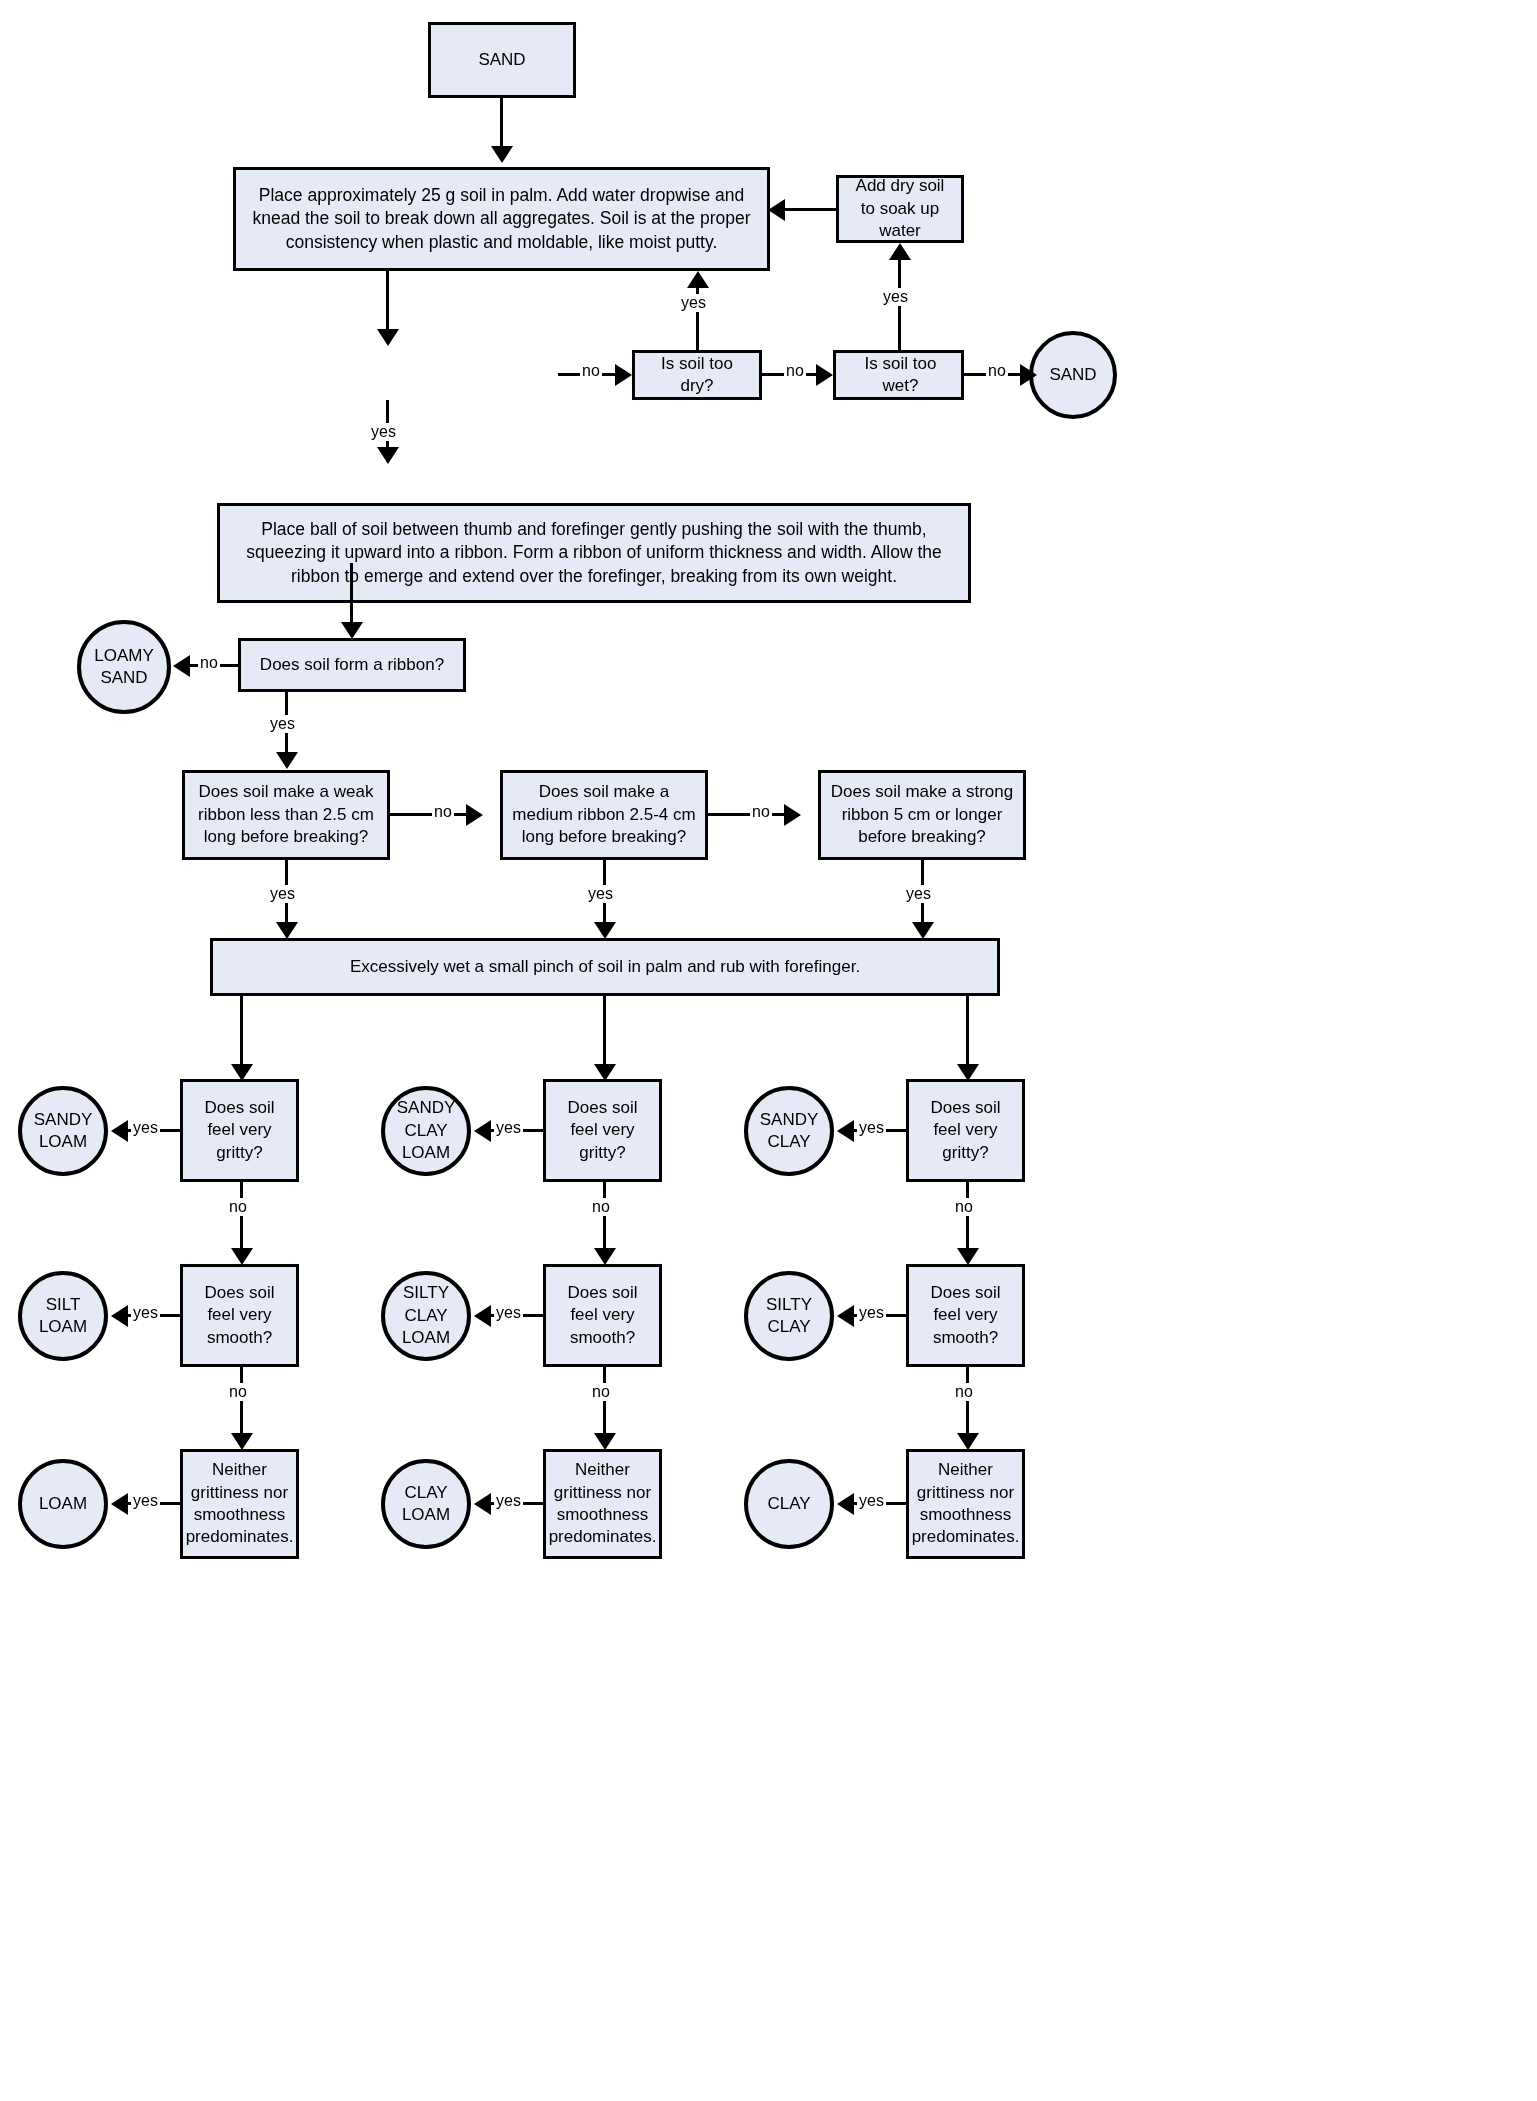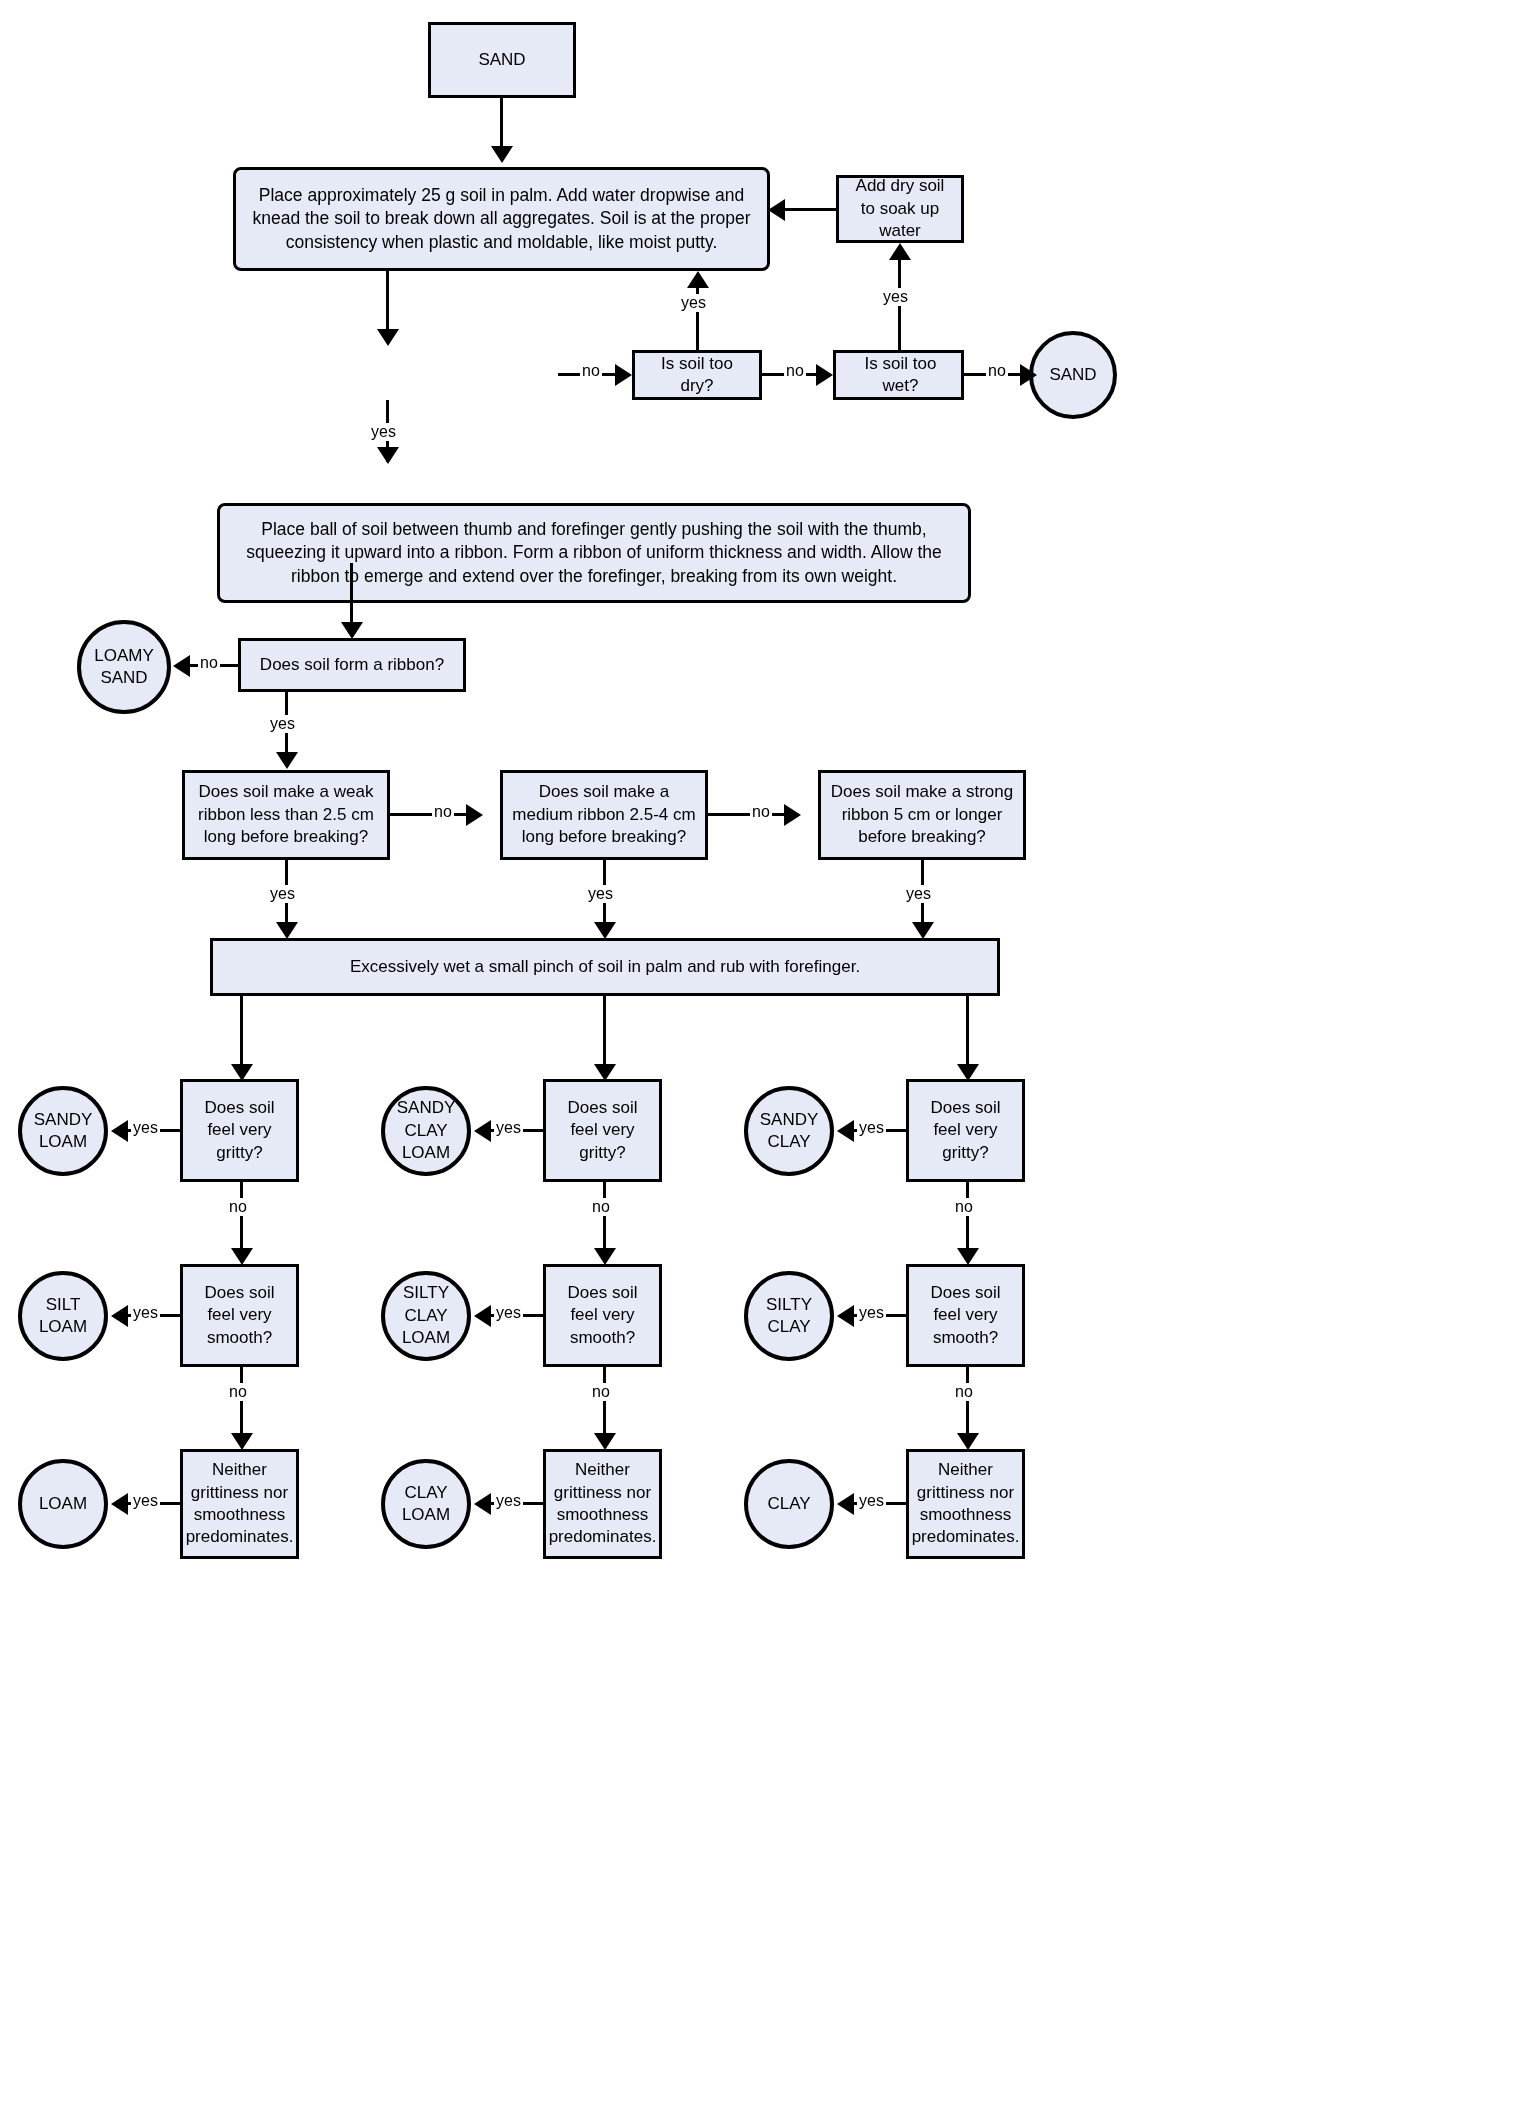--- a/index.html
+++ b/index.html
@@ -3,21 +3,21 @@
 <meta charset="utf-8">
 <style>
   html,body{margin:0;padding:0;background:#ffffff;}
   body{font-family:"Liberation Sans","DejaVu Sans",sans-serif;}
   #canvas{position:relative;width:1537px;height:2101px;background:#ffffff;overflow:hidden;}
 
   .node{position:absolute;box-sizing:border-box;background:#e6eaf7;border:3px solid #000;
         display:flex;align-items:center;justify-content:center;text-align:center;
         color:#000;font-size:17px;line-height:1.32;padding:4px 8px;}
   .node.term{border-radius:50%;background:#e6eaf7;border:4px solid #000;font-size:17px;}
-  .node.big{font-size:17.5px;border-radius:8px;}
+  .node.big{font-size:17.5px;}
 
   
   .ln{position:absolute;background:#000;}
   .vl{width:3px;}
   .hl{height:3px;}
 
   .arrow{position:absolute;width:0;height:0;}
   .arrow.down{border-left:11px solid transparent;border-right:11px solid transparent;border-top:17px solid #000;}
   .arrow.up{border-left:11px solid transparent;border-right:11px solid transparent;border-bottom:17px solid #000;}
   .arrow.left{border-top:11px solid transparent;border-bottom:11px solid transparent;border-right:17px solid #000;}

